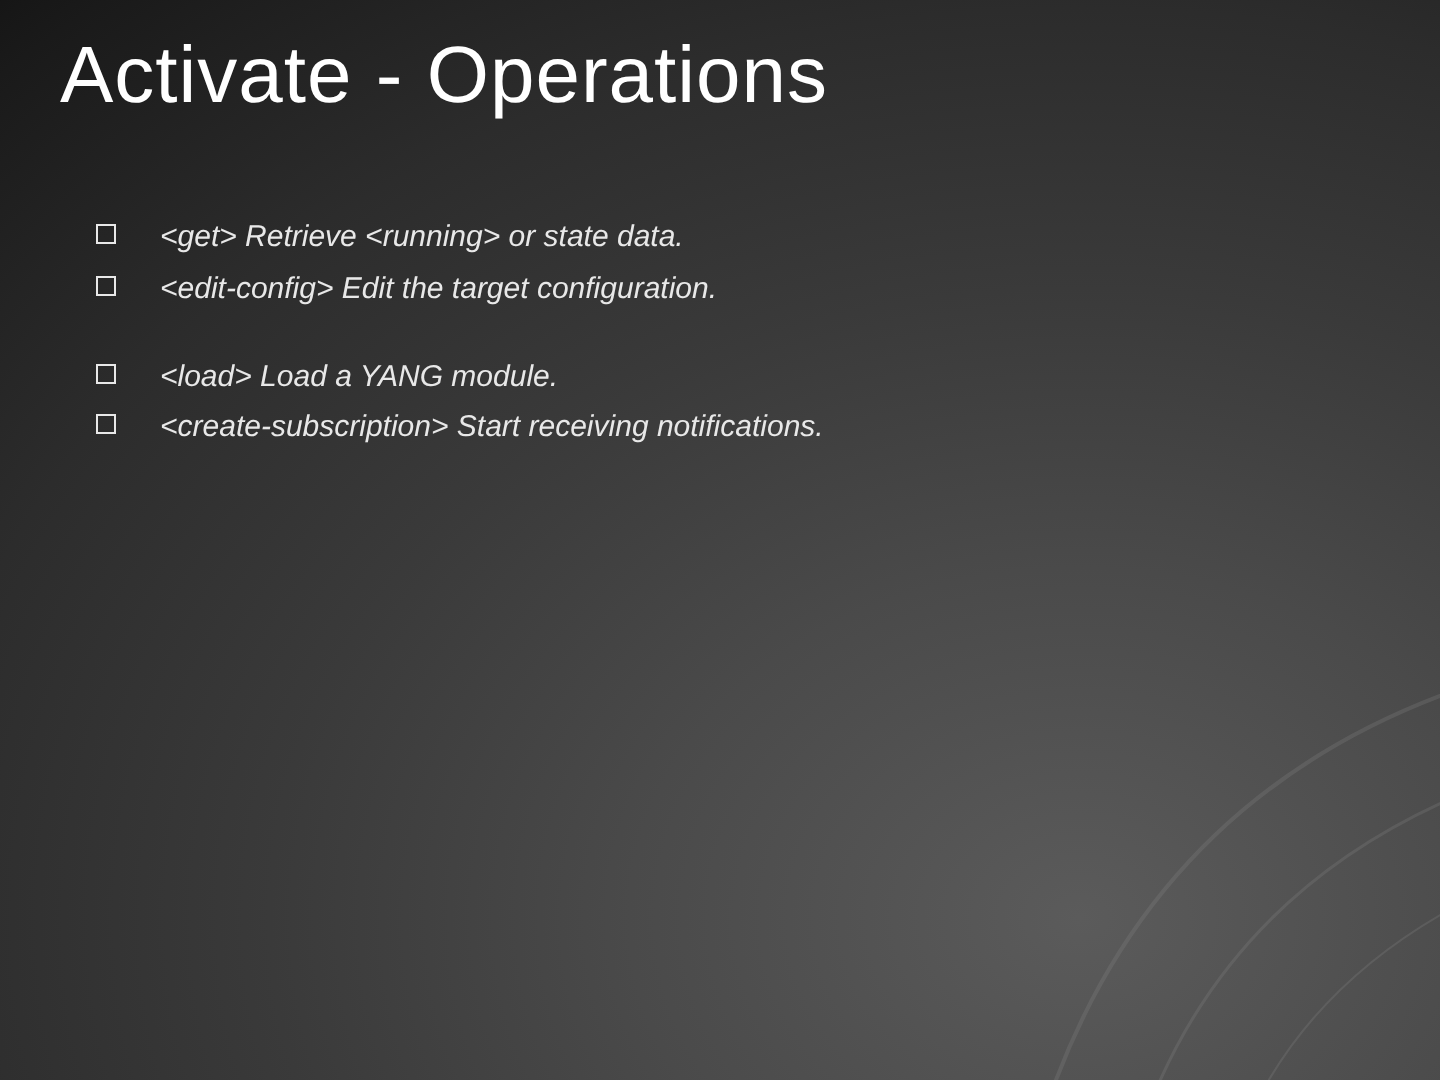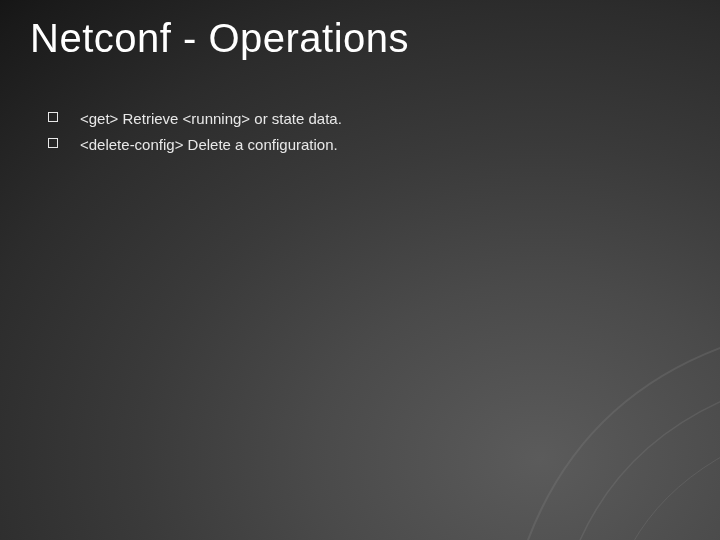--- a/index.html
+++ b/index.html
@@ -27,20 +27,21 @@
     letter-spacing: 0.5px;
   }
   .content {
     position: absolute;
     top: 108px;
     left: 48px;
     right: 40px;
   }
   .group {
     margin-bottom: 22px;
+    font-style: italic;
   }
   .item {
     display: flex;
     align-items: flex-start;
     margin-bottom: 4px;
     color: #e8e8e8;
     font-size: 15px;
     line-height: 1.45;
   }
   .bullet {
@@ -62,38 +63,46 @@
     width: 420px;
     height: 420px;
     pointer-events: none;
     opacity: 0.25;
   }
 </style>
 </head>
 <body>
 
 <div class="slide">
-  <div class="title">Netconf - Operations</div>
+  <div class="title">Activate - Operations</div>
   <div class="content">
 
     <div class="group">
       <div class="item">
         <span class="bullet"></span>
         <span class="text">&lt;get&gt; Retrieve &lt;running&gt; or state data.</span>
       </div>
       <div class="item">
         <span class="bullet"></span>
-        <span class="text">&lt;delete-config&gt; Delete a configuration.</span>
+        <span class="text">&lt;edit-config&gt; Edit the target configuration.</span>
       </div>
     </div>
 
     <div class="group">
     </div>
 
     <div class="group">
+      <div class="item">
+        <span class="bullet"></span>
+        <span class="text">&lt;load&gt; Load a YANG module.</span>
+      </div>
+      <div class="item">
+        <span class="bullet"></span>
+        <span class="text">&lt;create-subscription&gt; Start receiving notifications.</span>
+      </div>
     </div>
 
   </div>
 
   <svg class="swoosh" viewBox="0 0 420 420">
     <path d="M 420 150 Q 200 200 150 420" stroke="#888" stroke-width="2" fill="none"></path>
     <path d="M 420 200 Q 240 250 200 420" stroke="#888" stroke-width="1.5" fill="none"></path>
     <path d="M 420 250 Q 280 300 250 420" stroke="#888" stroke-width="1" fill="none"></path>
   </svg>
 </div>

